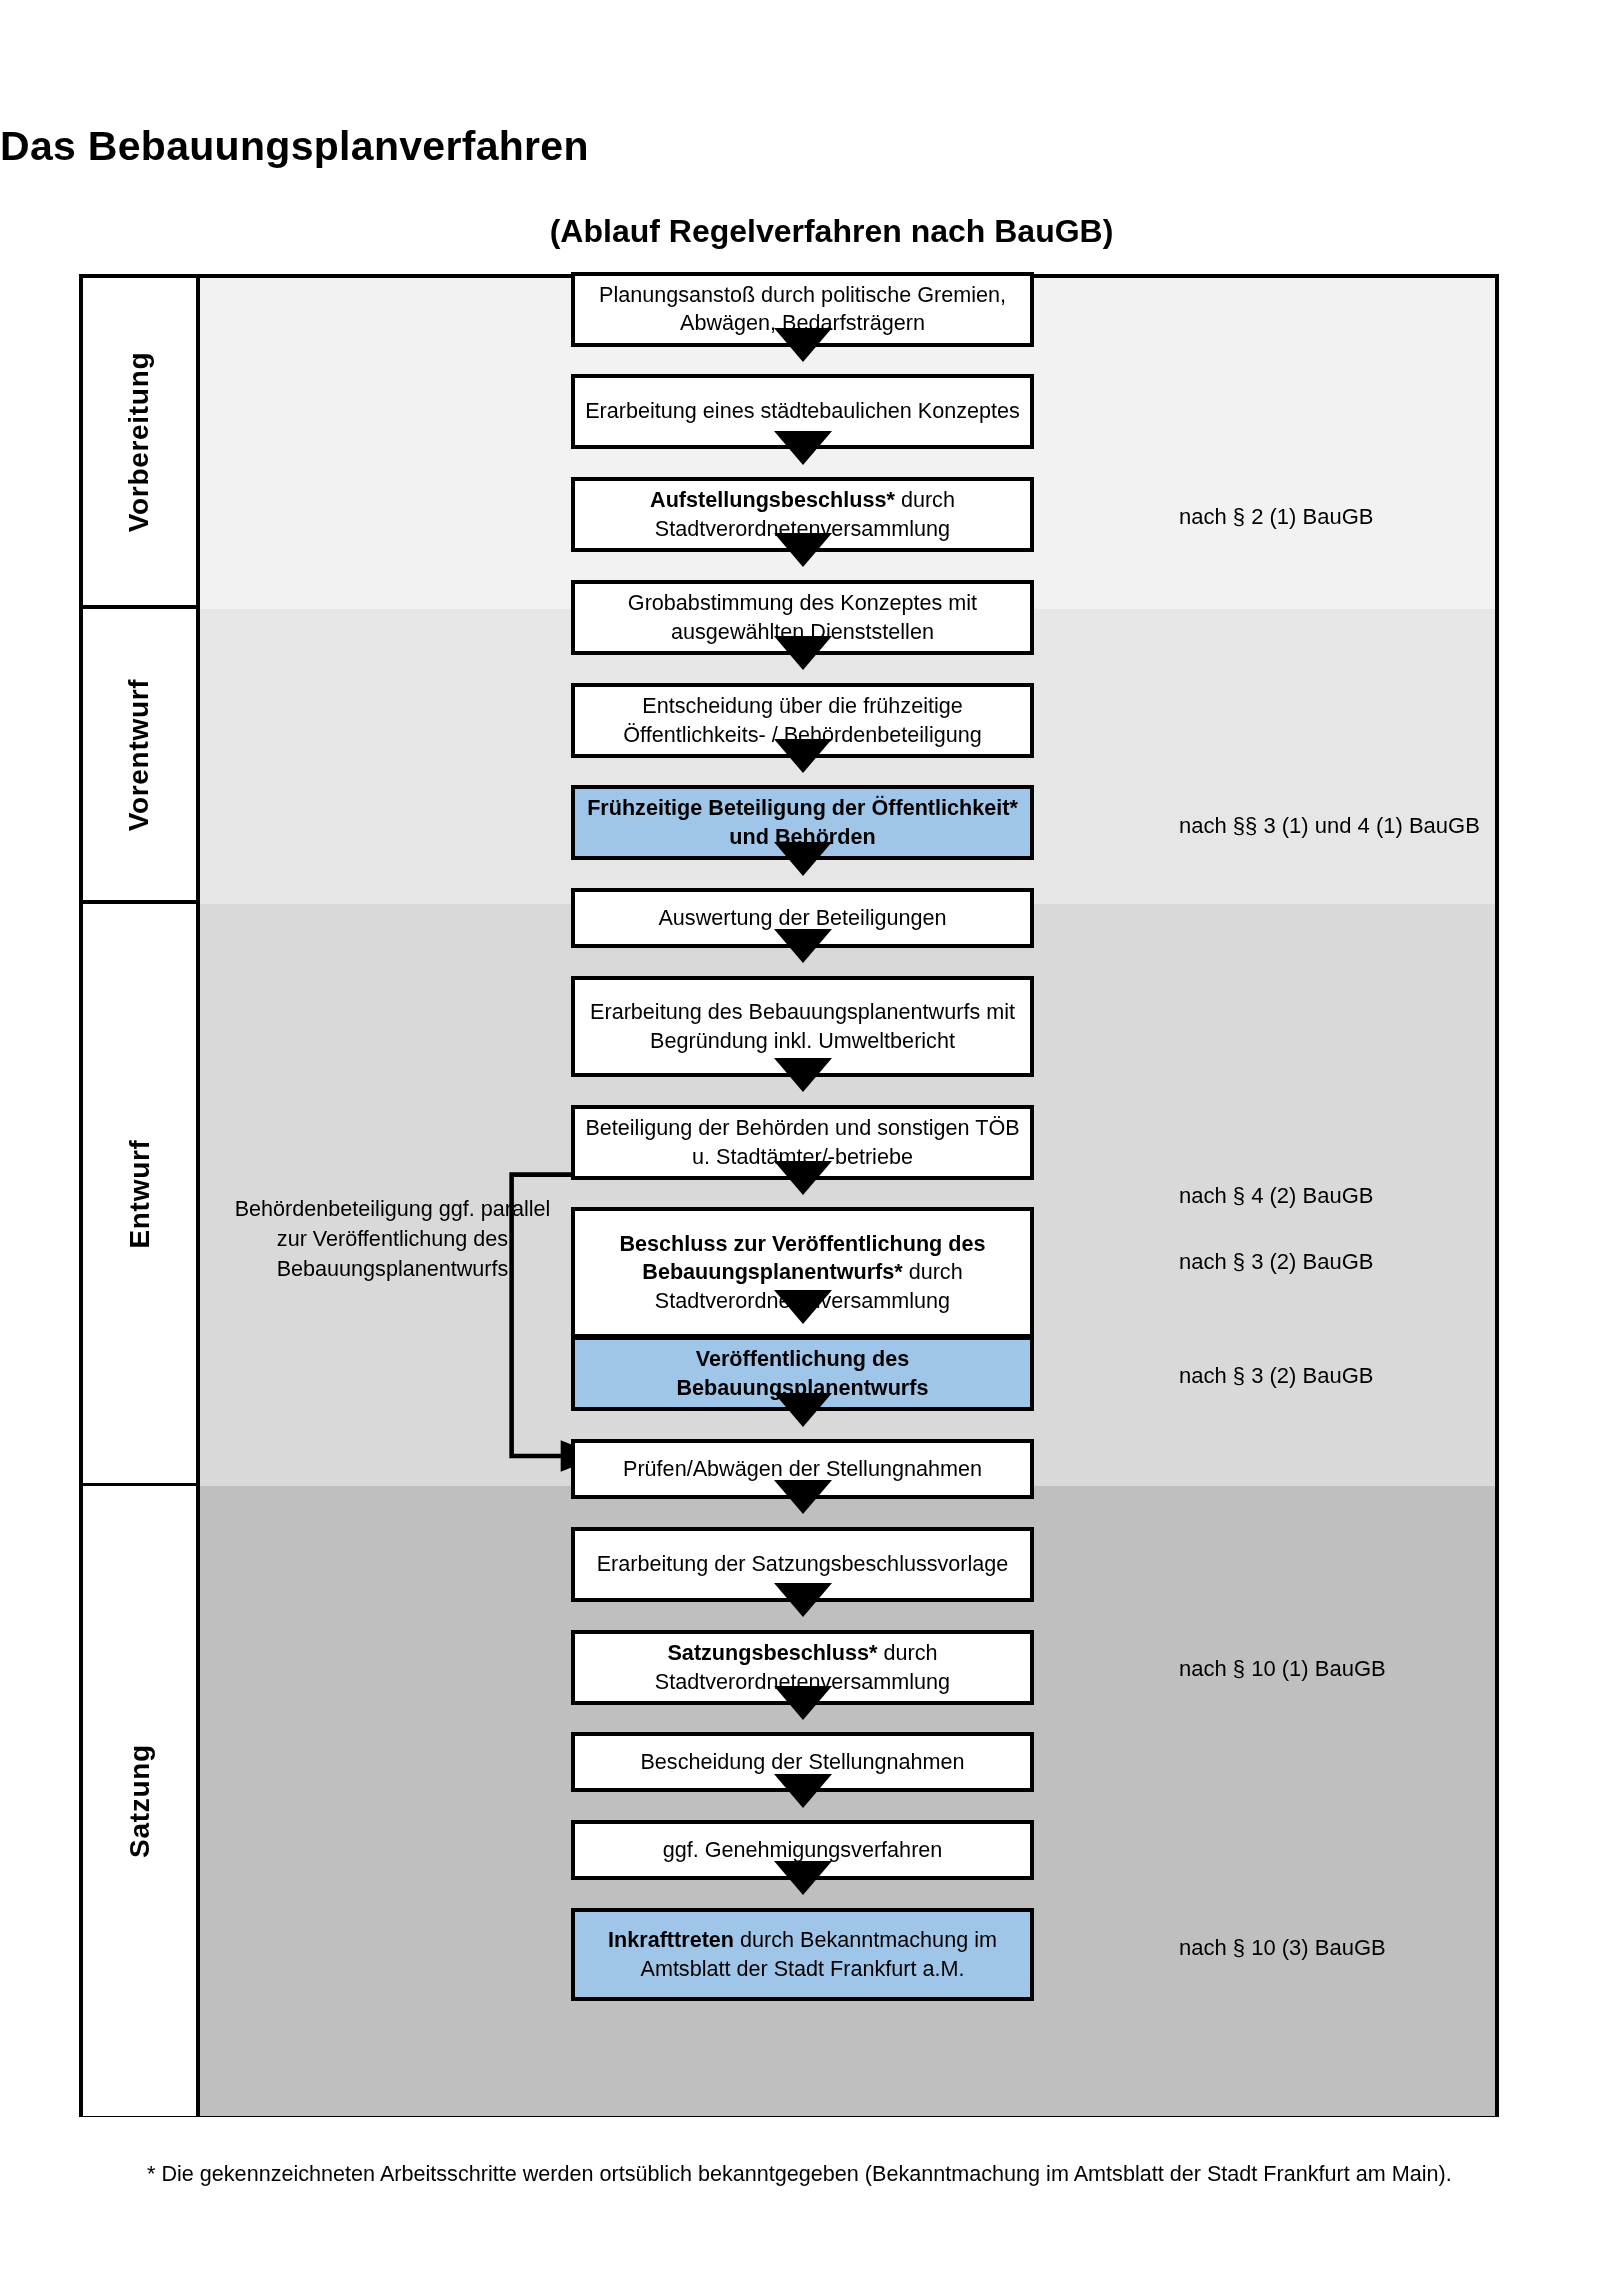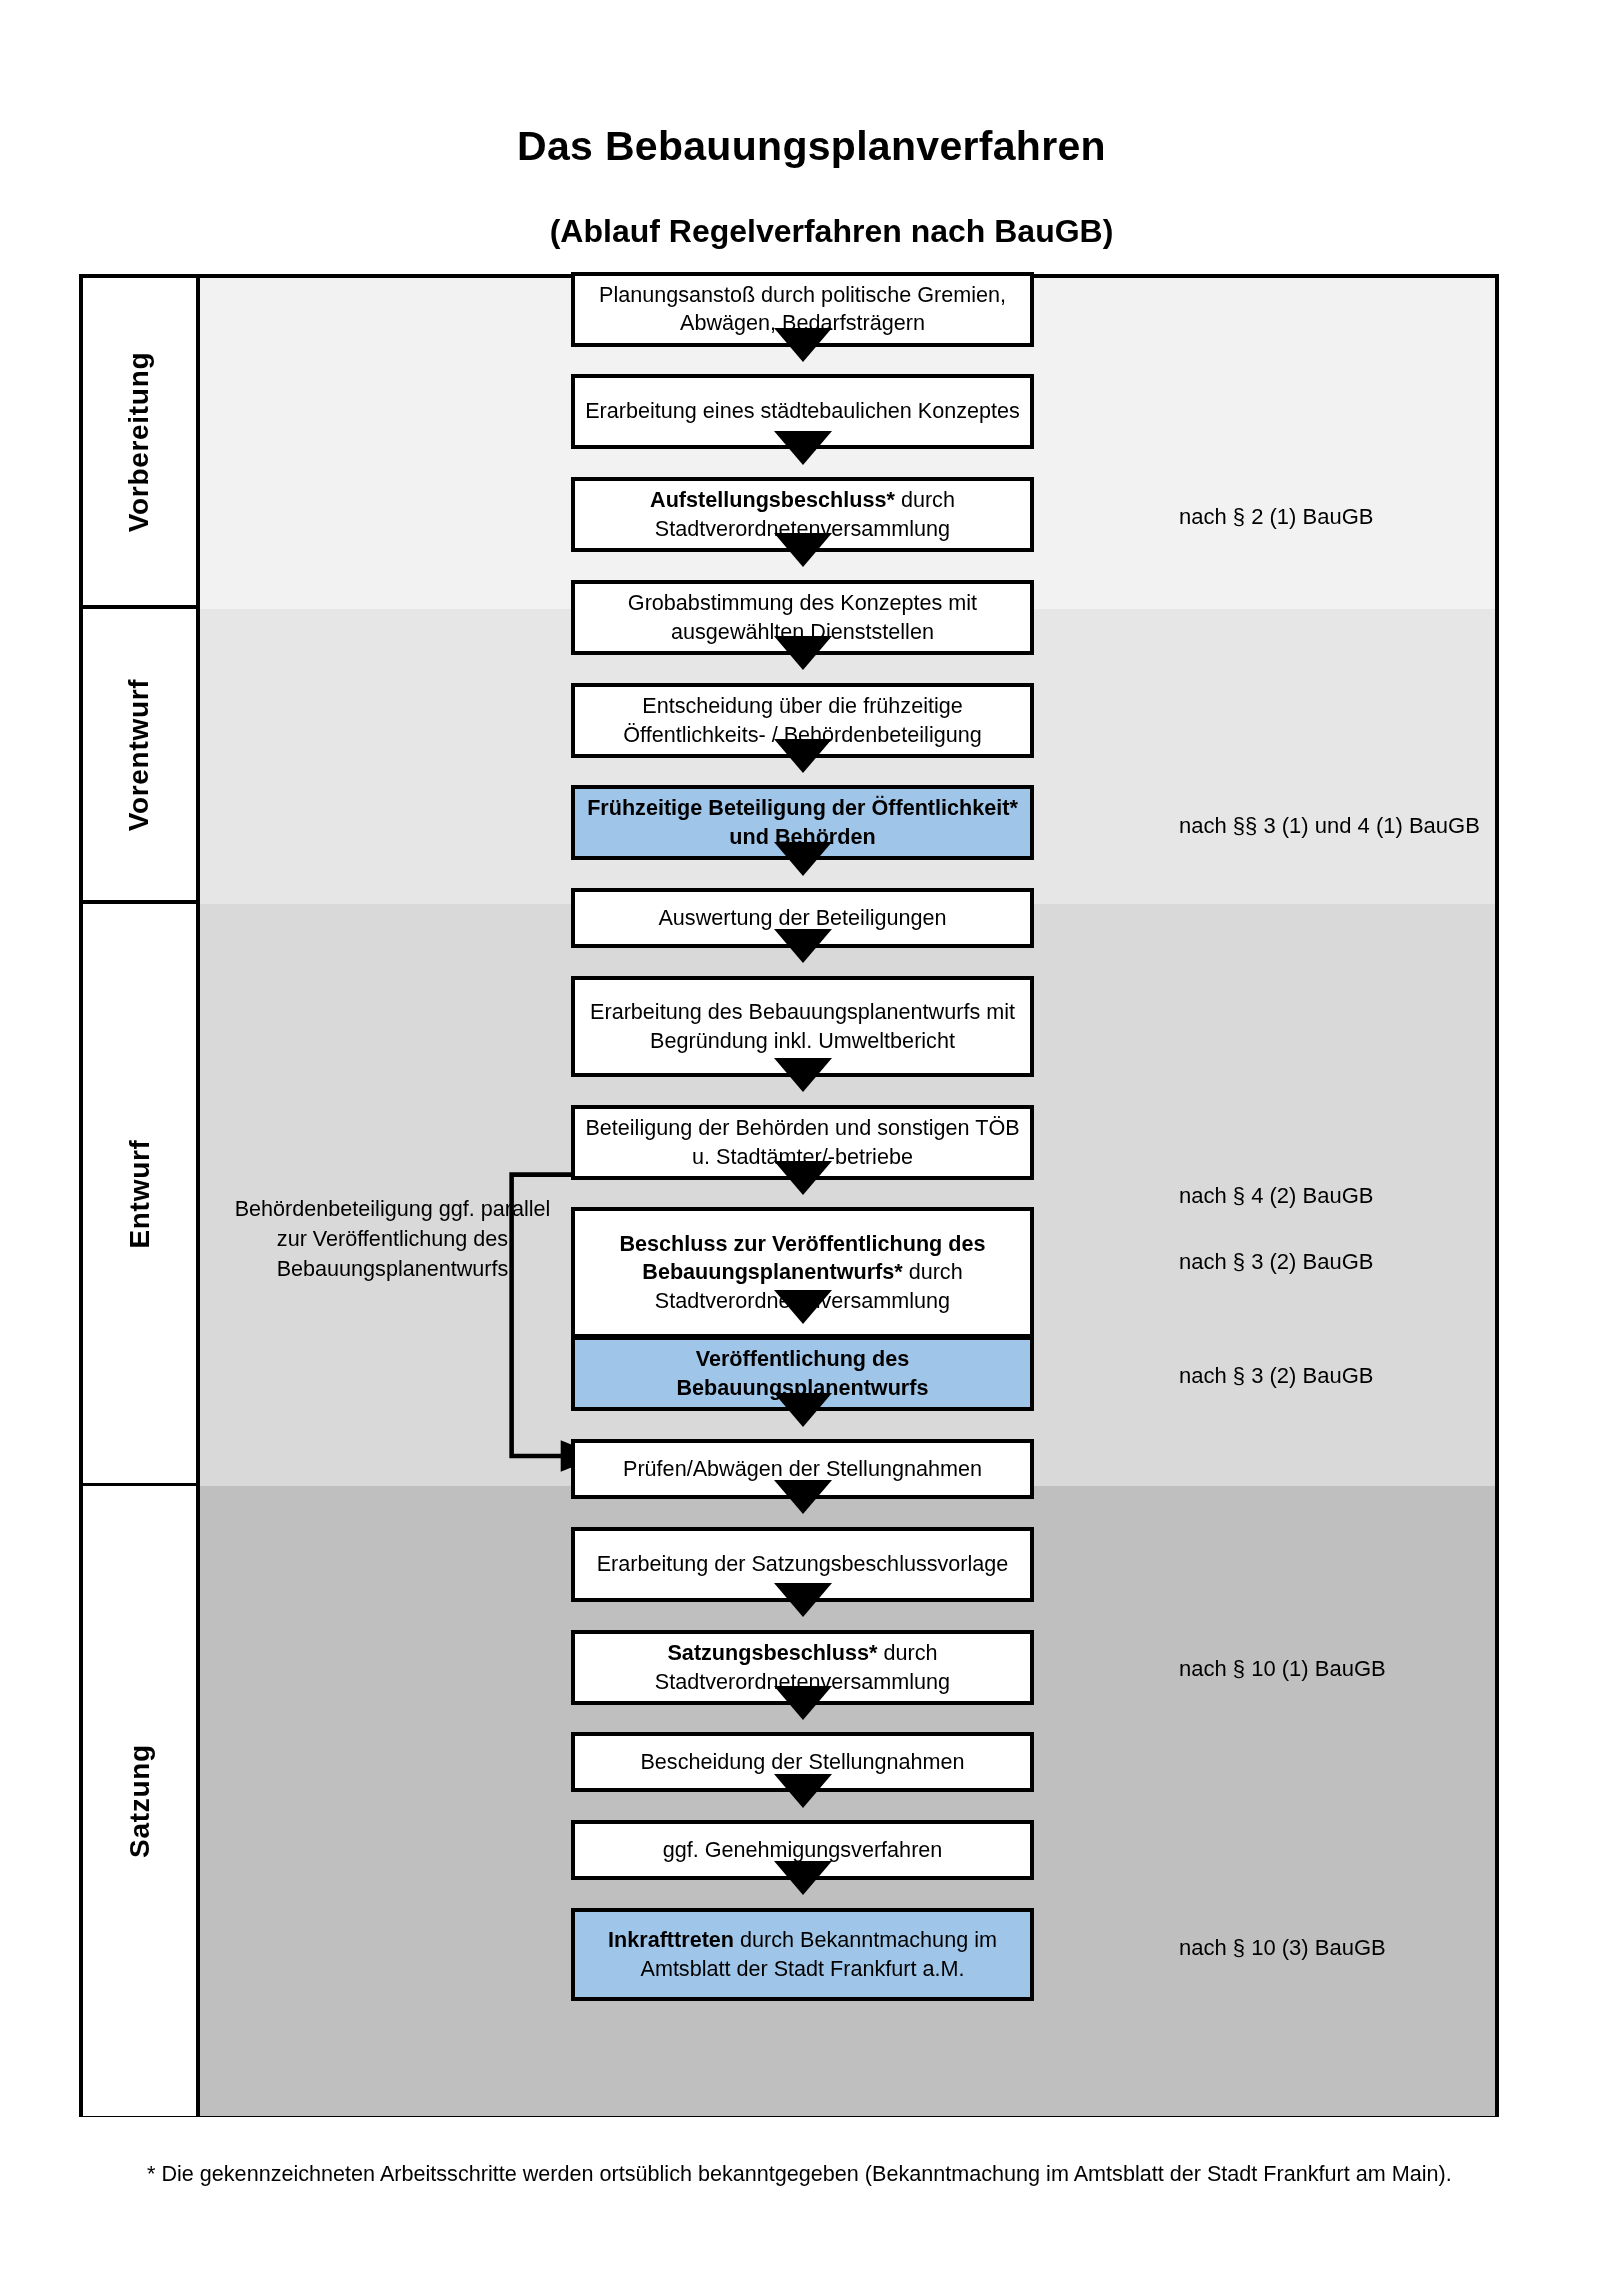--- a/index.html
+++ b/index.html
@@ -6,21 +6,21 @@
   html,body{margin:0;padding:0;background:#ffffff;}
   body{
     width:1623px;height:2295px;position:relative;overflow:hidden;
     font-family:"Liberation Sans","DejaVu Sans",sans-serif;
     color:#000000;
     -webkit-font-smoothing:antialiased;
   }
 
   
   #title{
-    position:absolute;left:0;top:123px;width:1623px;text-align:center;
+    position:absolute;left:0;top:123px;width:1623px;text-align:left;
     font-size:41px;font-weight:bold;letter-spacing:0.3px;
   }
   #subtitle{
     position:absolute;left:0;top:213px;width:1623px;text-align:center;
     font-size:32px;font-weight:bold;padding-left:20px;
   }
 
   
   #frame{
     position:absolute;left:79px;top:274px;width:1420px;height:1843px;

